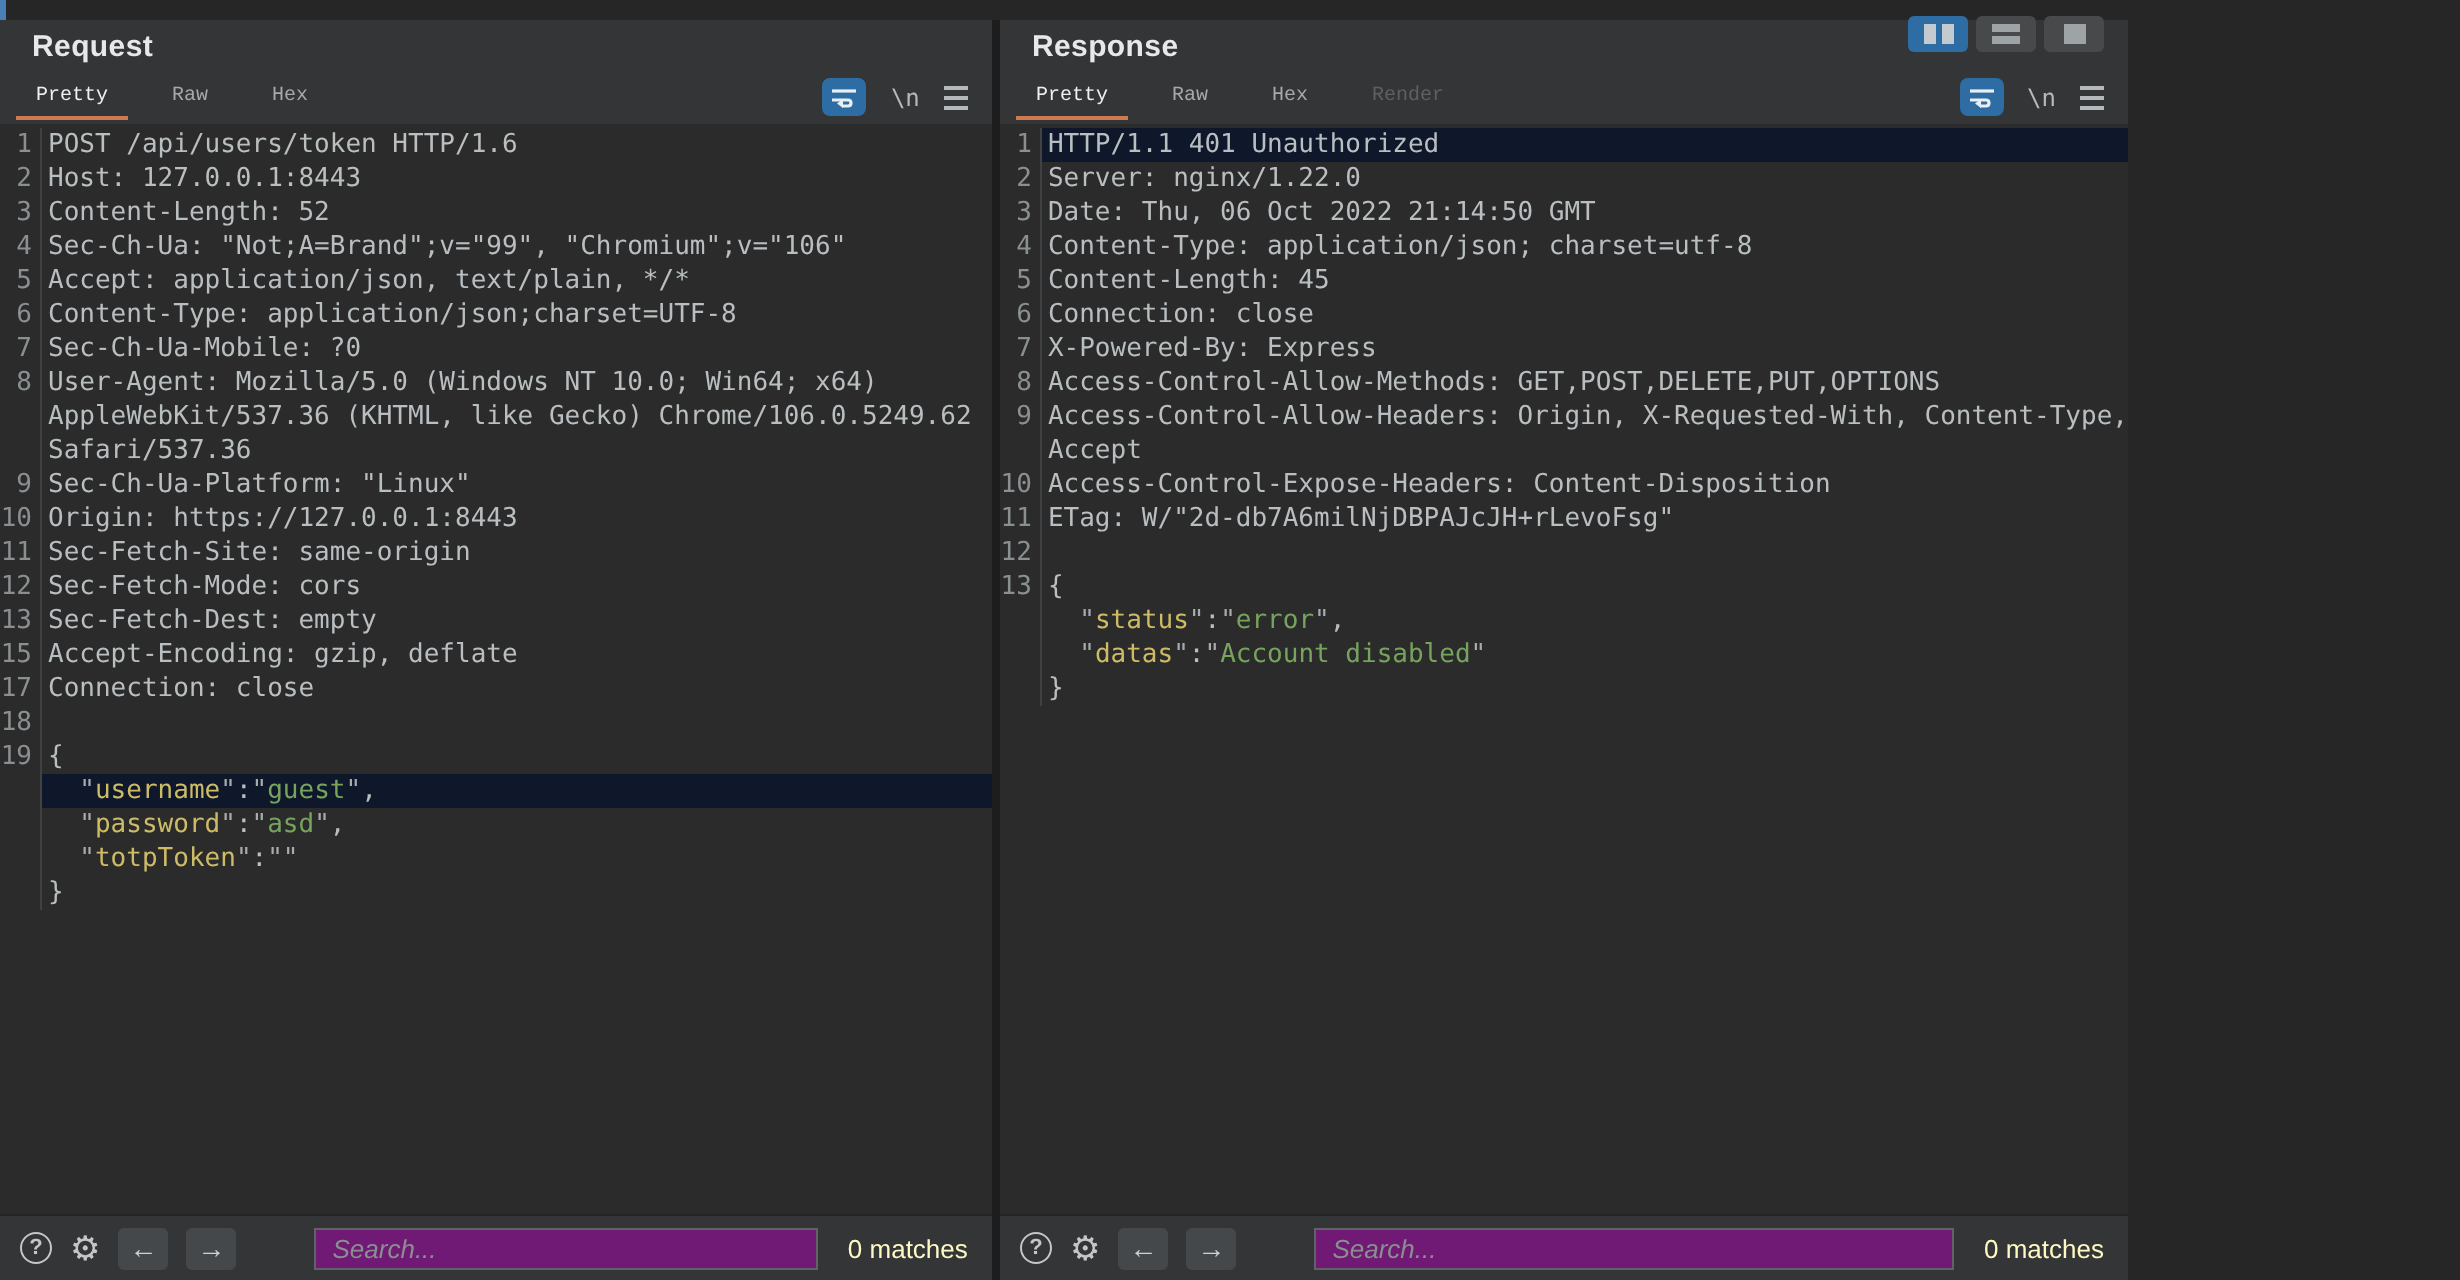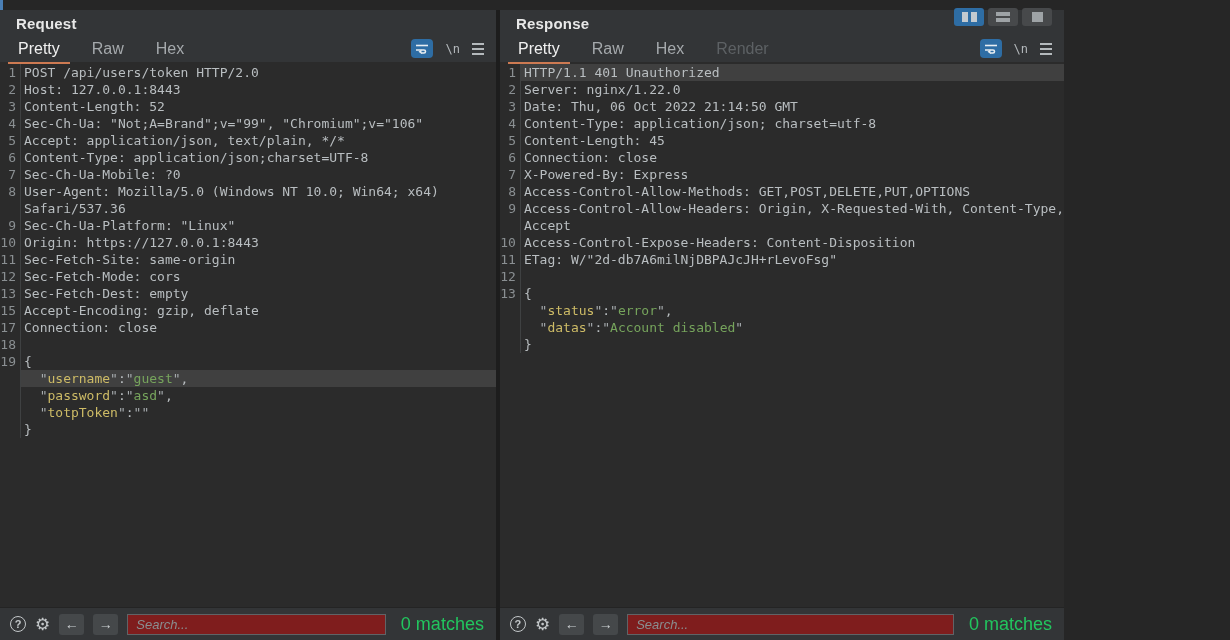--- a/index.html
+++ b/index.html
@@ -9,21 +9,21 @@
   .topstrip { height:10px; background:#262626; position:relative; }
   .sliver { position:absolute; left:0; top:0; width:3px; height:10px; background:#4a7fb5; }
   .panes { display:flex; height:630px; }
   .pane { display:flex; flex-direction:column; background:#333537; }
   .pane.req { width:613px; }
   .pane.res { width:612px; }
   .pane-divider { width:5px; background:#1d1d1d; }
   .pane-head { height:26px; display:flex; align-items:center; padding-left:16px; }
   .pane-title { font-size:15px; font-weight:bold; color:#e8e8e8; letter-spacing:.2px; }
   .tabsrow { height:26px; position:relative; display:flex; align-items:center; padding-left:8px; }
-  .tab { font-size:16px; color:#a5a9ac; padding:5px 10px 6px; cursor:default; }
+  .tab { font-size:10px; color:#a5a9ac; padding:5px 10px 6px; cursor:default;font-family:Liberation Mono, monospace; }
   .tab.active { color:#f0f0f0; border-bottom:2px solid #cd7a52; padding-bottom:4px; }
   .tab.disabled { color:#5d6164; }
   .tab + .tab { margin-left:12px; }
   .tabicons { position:absolute; right:12px; top:3px; display:flex; align-items:center; gap:12px; }
   .wrapbtn { width:22px; height:19px; background:#2e6da4; border-radius:4px;
              display:flex; align-items:center; justify-content:center; }
   .nl { font-family:"DejaVu Sans Mono", monospace; font-size:12px; color:#b4b9bc; }
   .ham { display:flex; flex-direction:column; gap:3px; }
   .ham i { display:block; width:12px; height:2px; background:#b4b9bc; }
   
@@ -35,38 +35,38 @@
   .lb .hbar-wrap { display:flex; flex-direction:column; gap:2px; }
   .lb .hbar { width:14px; height:4px; background:#9ea3a6; }
   .lb .sq { width:11px; height:10px; background:#9ea3a6; }
   
   .code { flex:1; background:#2b2b2b; overflow:hidden; padding-top:2px;
           font-family:"DejaVu Sans Mono", monospace; font-size:13px; }
   .row { display:flex; height:17px; line-height:17px; }
   .gut { flex:none; width:21px; padding-right:4px; text-align:right; color:#8a8f92;
          border-right:1px solid #3f4142; }
   .line { flex:1; padding-left:3px; white-space:pre; color:#b9bec1; }
-  .row.hl .line { background:#404040; }
+  .row.hl .line { background:#0f172a; }
   .c-h { color:#b9bec1; } .c-p { color:#b9bec1; }
   .c-k { color:#cdbb66; } .c-s { color:#76a45c;text-align:right; } .c-q { color:#a6abae; }
   
   .searchbar { height:33px; background:#333537; border-top:1px solid #242424;
                display:flex; align-items:center; padding:0 12px 0 10px; gap:9px; }
   .helpicon { width:16px; height:16px; border:1.5px solid #c3c7c9; border-radius:50%;
               color:#c3c7c9; font-size:11px; font-weight:bold; display:flex;
               align-items:center; justify-content:center; flex:none; }
   .gearicon { color:#c3c7c9; font-size:17px; line-height:17px; flex:none; }
   .navbtn { width:25px; height:21px; background:#45484a; border-radius:3px; border:none;
             color:#ced2d4; font-size:14px; display:flex; align-items:center;
             justify-content:center; flex:none; }
-  .searchinput { flex:1; height:21px; background:#7f1d1d; border:1px solid #606366;
+  .searchinput { flex:1; height:21px; background:#701a75; border:1px solid #606366;
                  color:#c6cacc; font-size:13px; padding:0 8px;
-                 font-family:"Liberation Sans", sans-serif; }
+                 font-family:"Liberation Sans", sans-serif;margin-left:30px; }
   .searchinput::placeholder { color:#8a8e90; font-style:italic; }
-  .matches { font-size:18px; color:#22c55e; margin-left:6px; white-space:nowrap; }
+  .matches { font-size:13px; color:#fef9c3; margin-left:6px; white-space:nowrap; }
 </style>
 </head>
 <body>
 
 <div class="app">
   <div class="topstrip">
     <div class="sliver"></div>
   </div>
 
   <div class="layoutbtns">
@@ -107,21 +107,21 @@
           <span class="ham">
               <i></i>
               <i></i>
               <i></i>
             </span>
         </span>
       </div>
       <div class="code">
           <div class="row">
             <span class="gut">1</span>
-            <span class="line"><span class="c-h">POST /api/users/token HTTP/2.0</span></span>
+            <span class="line"><span class="c-h">POST /api/users/token HTTP/1.6</span></span>
           </div>
           <div class="row">
             <span class="gut">2</span>
             <span class="line"><span class="c-h">Host: 127.0.0.1:8443</span></span>
           </div>
           <div class="row">
             <span class="gut">3</span>
             <span class="line"><span class="c-h">Content-Length: 52</span></span>
           </div>
           <div class="row">
@@ -136,20 +136,24 @@
             <span class="gut">6</span>
             <span class="line"><span class="c-h">Content-Type: application/json;charset=UTF-8</span></span>
           </div>
           <div class="row">
             <span class="gut">7</span>
             <span class="line"><span class="c-h">Sec-Ch-Ua-Mobile: ?0</span></span>
           </div>
           <div class="row">
             <span class="gut">8</span>
             <span class="line"><span class="c-h">User-Agent: Mozilla/5.0 (Windows NT 10.0; Win64; x64)</span></span>
+          </div>
+          <div class="row">
+            <span class="gut"></span>
+            <span class="line"><span class="c-h">AppleWebKit/537.36 (KHTML, like Gecko) Chrome/106.0.5249.62</span></span>
           </div>
           <div class="row">
             <span class="gut"></span>
             <span class="line"><span class="c-h">Safari/537.36</span></span>
           </div>
           <div class="row">
             <span class="gut">9</span>
             <span class="line"><span class="c-h">Sec-Ch-Ua-Platform: "Linux"</span></span>
           </div>
           <div class="row">

